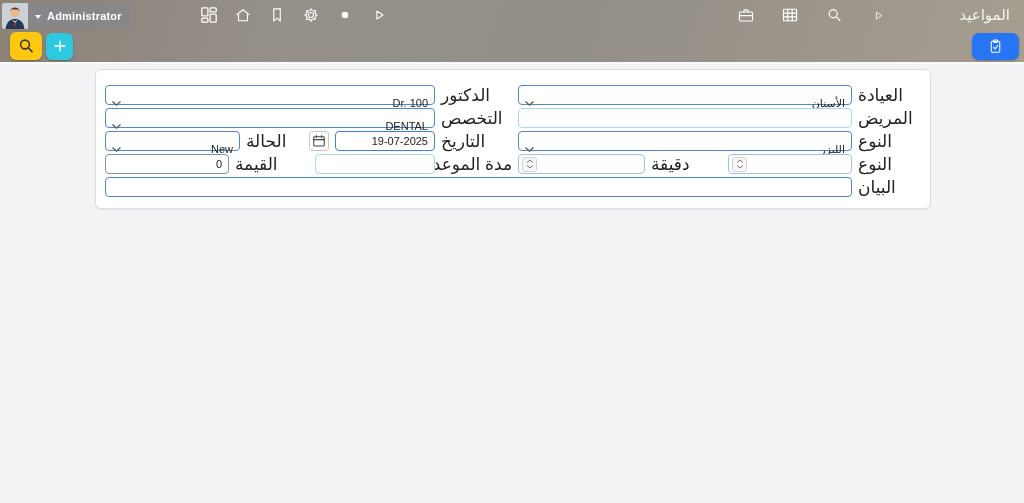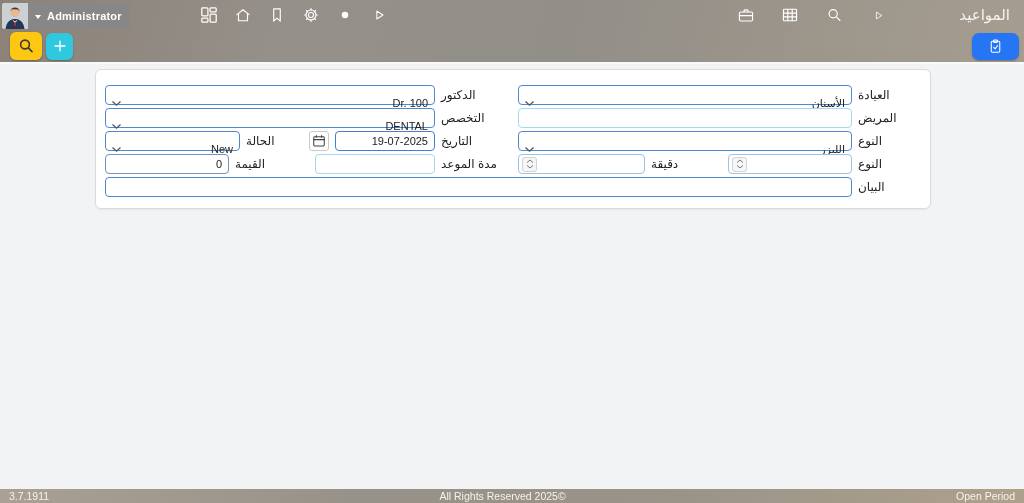--- a/index.html
+++ b/index.html
@@ -44,22 +44,22 @@
 
   
   .content { flex:1; background:#f2f3f5; border-top:2px solid #f8f9fa; }
   .card {
     width:836px; margin:5px 93px 0 95px; background:#fff;
     border:1px solid #d8dce1; border-radius:6px; box-shadow:0 1px 2px rgba(0,0,0,.05);
     padding:15px 9px 11px 9px;
   }
   .row { display:flex; direction:rtl; align-items:center; column-gap:6px; height:20px; margin-bottom:3px; }
   .row:last-child { margin-bottom:0;justify-content:center; }
-  .lbl { font-size:12px; color:#222; white-space:nowrap; }
-  .lbl-r { width:63px; text-align:left; flex:0 0 63px;font-family:Liberation Serif, serif; }
+  .lbl { font-size:17px; color:#222; white-space:nowrap; }
+  .lbl-r { width:63px; text-align:left; flex:0 0 63px; }
   .lbl-l { width:71px; text-align:left; flex:0 0 71px; }
   .fld-r { width:334px; flex:0 0 334px; }
   .fld-l { width:330px; flex:0 0 330px; }
   .sub { display:flex; direction:rtl; align-items:center; column-gap:6px; width:100%; }
   .sp { flex:1; }
 
   .sel, .inp, .spinbox {
     height:20px; background:#fff; border-radius:4px; font-size:11px; color:#222;
   }
   .sel { display:flex; direction:rtl; justify-content:space-between; align-items:center;
@@ -312,19 +312,14 @@
       </div>
 
       <div class="row">
         <span class="lbl lbl-r">البيان</span>
         <input class="inp b-blue" style="flex: 1 1 0%;" value="">
       </div>
 
     </div>
   </div>
 
-  <div class="statusbar">
-    <span>3.7.1911</span>
-    <span>All Rights Reserved 2025©</span>
-    <span>Open Period</span>
-  </div>
 
 </div>
 
 </body></html>

